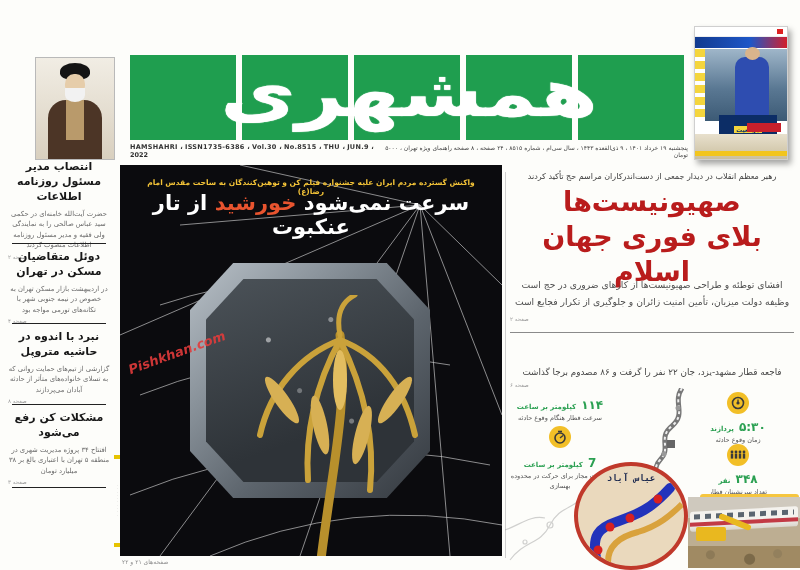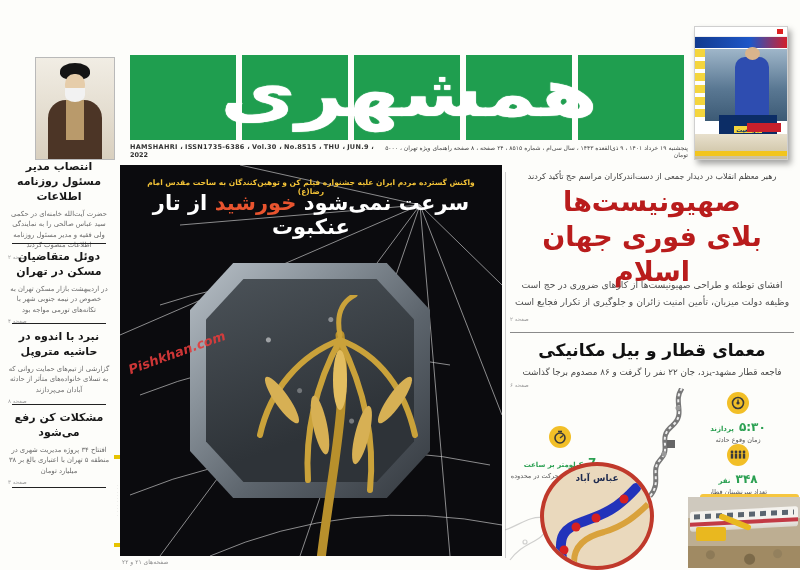--- a/index.html
+++ b/index.html
@@ -87,21 +87,21 @@
   .tp-train{position:absolute;left:2px;top:12px;width:108px;height:20px;background:linear-gradient(#f4f2ee 60%,#d9d5cd);border-radius:3px;transform:skewY(-3deg);}
   .tp-stripe{position:absolute;left:0;top:11px;width:100%;height:4px;background:#c23a45;}
   .tp-windows{position:absolute;left:4px;top:3px;width:100px;height:5px;background:repeating-linear-gradient(90deg,#5b6570 0 6px,transparent 6px 11px);}
   .tp-excavator{position:absolute;left:8px;top:30px;width:30px;height:14px;background:#e9b81f;border-radius:2px;}
   .tp-arm{position:absolute;left:30px;top:22px;width:34px;height:6px;background:#e9b81f;transform:rotate(22deg);border-radius:3px;}
   .tp-rubble{position:absolute;left:0;bottom:0;width:100%;height:22px;background:
       radial-gradient(circle at 20% 40%,#8d7a57 0 4px,transparent 5px),
       radial-gradient(circle at 55% 60%,#7c6a49 0 5px,transparent 6px),
       radial-gradient(circle at 80% 35%,#93805d 0 4px,transparent 5px),
       #a08a63;}
-  .magnifier{position:absolute;left:540px;top:462px;width:116px;height:108px;}
+  .magnifier{position:absolute;left:574px;top:462px;width:116px;height:108px;font-family:Liberation Mono, monospace;}
   .mag-circle{position:absolute;left:0;top:0;width:106px;height:100px;border-radius:50%;background:#ead9bd;border:4px solid #c0392b;overflow:hidden;}
   .mag-label{position:absolute;left:0;top:7px;width:100%;text-align:center;font-size:9px;font-weight:800;color:#1d2a4f;direction:rtl;}
   .bgmap{position:absolute;left:505px;top:470px;width:90px;height:98px;opacity:.45;}
   .centermap{position:absolute;left:612px;top:388px;width:92px;height:115px;}
 </style>
 </head>
 <body>
 
 <div id="canvas">
 
@@ -227,21 +227,20 @@
     <div>صهیونیست‌ها</div>
     <div>بلای فوری جهان اسلام</div>
   </div>
   <div class="lead-dek">
     <div>افشای توطئه و طراحی صهیونیست‌ها از کارهای ضروری در حج است</div>
     <div>وظیفه دولت میزبان، تأمین امنیت زائران و جلوگیری از تکرار فجایع است</div>
   </div>
   <div class="lead-ref">صفحه ۲</div>
   <div class="hrule"></div>
 
-  <div class="train-title">معمای قطار و بیل مکانیکی</div>
   <div class="train-dek">فاجعه قطار مشهد-یزد، جان ۲۲ نفر را گرفت و ۸۶ مصدوم برجا گذاشت</div>
   <div class="train-ref">صفحه ۶</div>
 
   <svg class="bgmap" viewBox="0 0 90 98">
     <g stroke="#9a9a9a" stroke-width="1.2" fill="none">
       <path d="M5,90 C20,70 35,75 45,55 C55,35 70,40 85,20"></path>
       <path d="M0,60 C15,55 25,45 40,48"></path>
       <circle cx="45" cy="55" r="3"></circle>
         <circle cx="20" cy="72" r="2"></circle>
     </g>
@@ -250,20 +249,25 @@
   <svg class="centermap" viewBox="0 0 92 115">
     <g fill="none">
       <path d="M70,0 C60,15 75,25 60,38 C45,50 60,60 48,72 C38,82 50,95 38,108" stroke="#777" stroke-width="5"></path>
       <path d="M70,0 C60,15 75,25 60,38 C45,50 60,60 48,72 C38,82 50,95 38,108" stroke="#eee" stroke-width="2" stroke-dasharray="3 3"></path>
       <rect x="55" y="52" width="8" height="8" fill="#666"></rect>
       <circle cx="66" cy="20" r="2.5" fill="#999"></circle>
         <circle cx="52" cy="66" r="2.5" fill="#999"></circle>
     </g>
   </svg>
 
+  <div class="stat" style="left:508px;top:394px;width:104px">
+    <span class="val">۱۱۴</span>
+    <span class="unit">کیلومتر بر ساعت</span>
+    <div class="lbl">سرعت قطار هنگام وقوع حادثه</div>
+  </div>
   <div class="icon-circle" style="left:549px;top:426px">
     <svg width="14" height="14" viewBox="0 0 14 14">
         <circle cx="7" cy="8" r="5" fill="none" stroke="#3a3a3a" stroke-width="1.6"></circle>
         <line x1="7" y1="8" x2="10" y2="5.5" stroke="#3a3a3a" stroke-width="1.4"></line>
         <line x1="5" y1="1.5" x2="9" y2="1.5" stroke="#3a3a3a" stroke-width="1.6"></line>
       </svg>
   </div>
   <div class="stat" style="left:508px;top:452px;width:104px">
     <span class="val">7</span>
     <span class="unit">کیلومتر بر ساعت</span>

